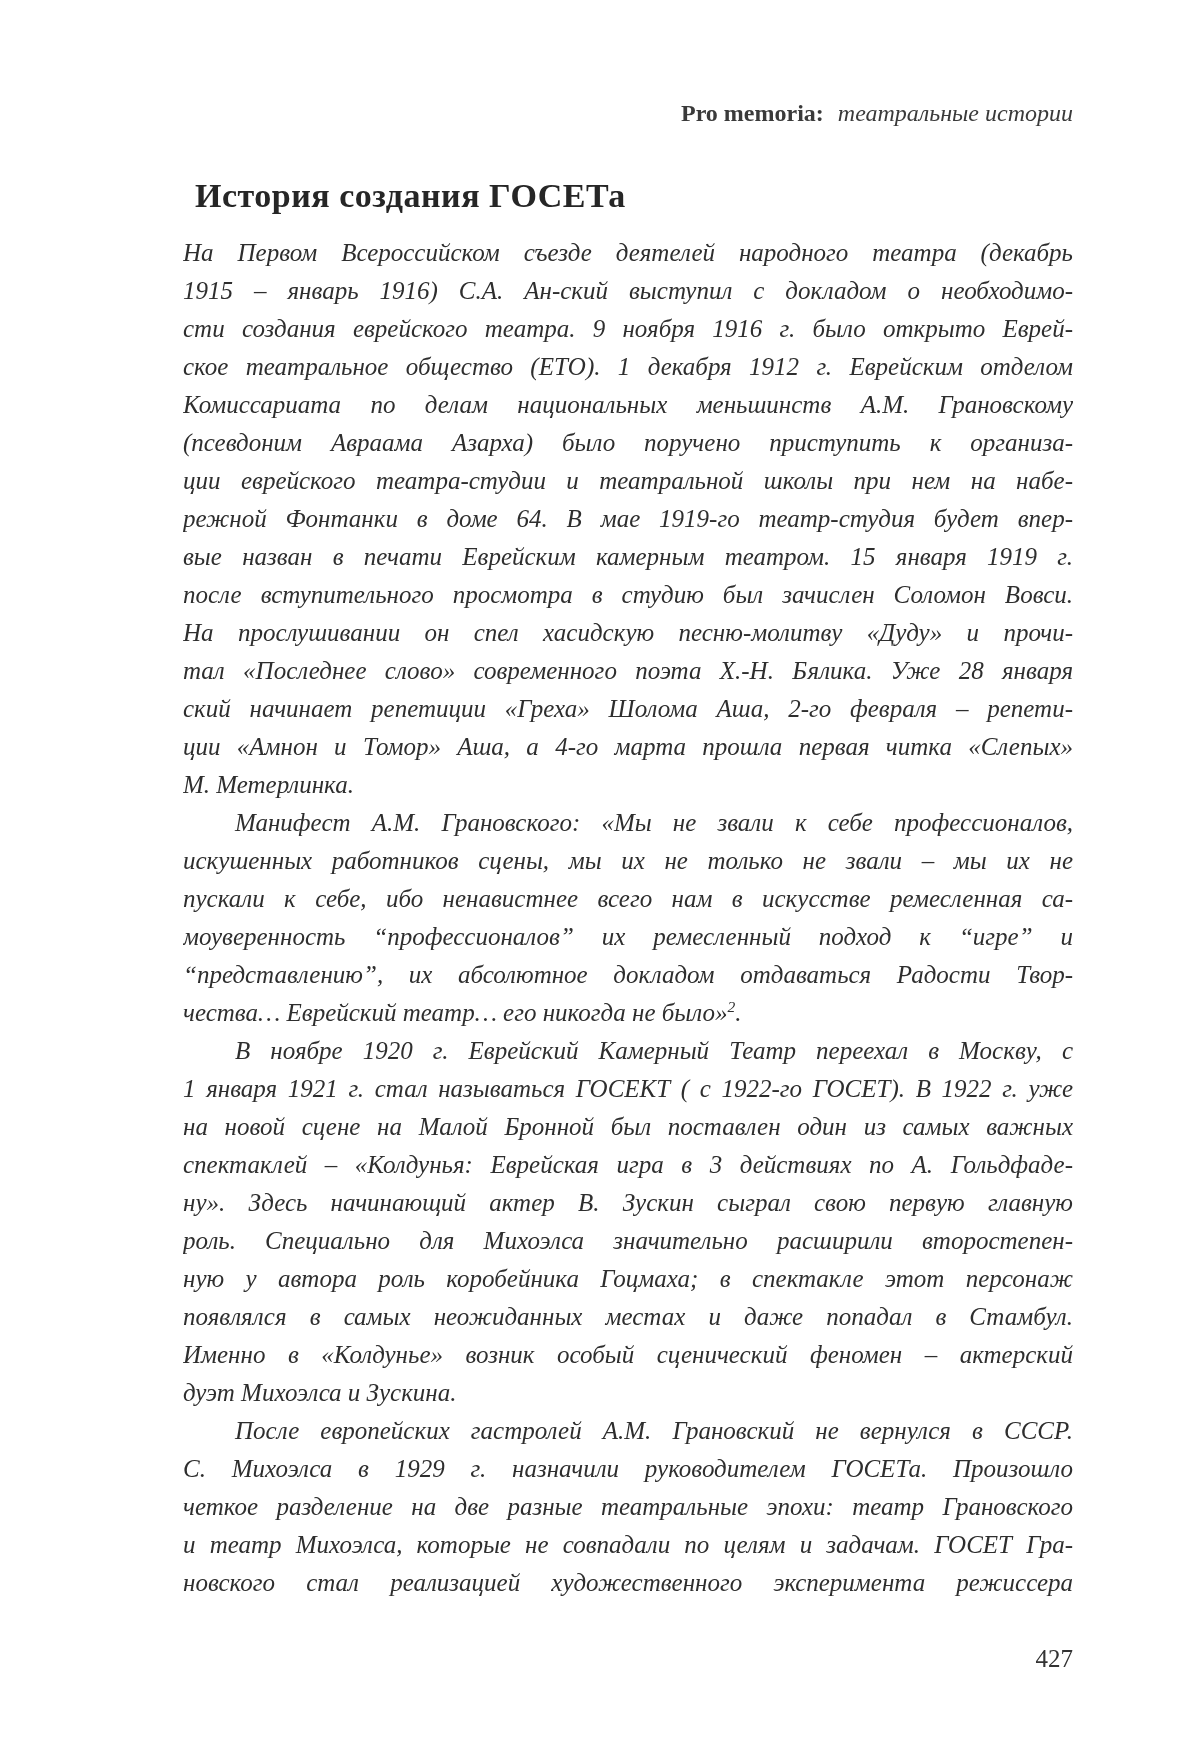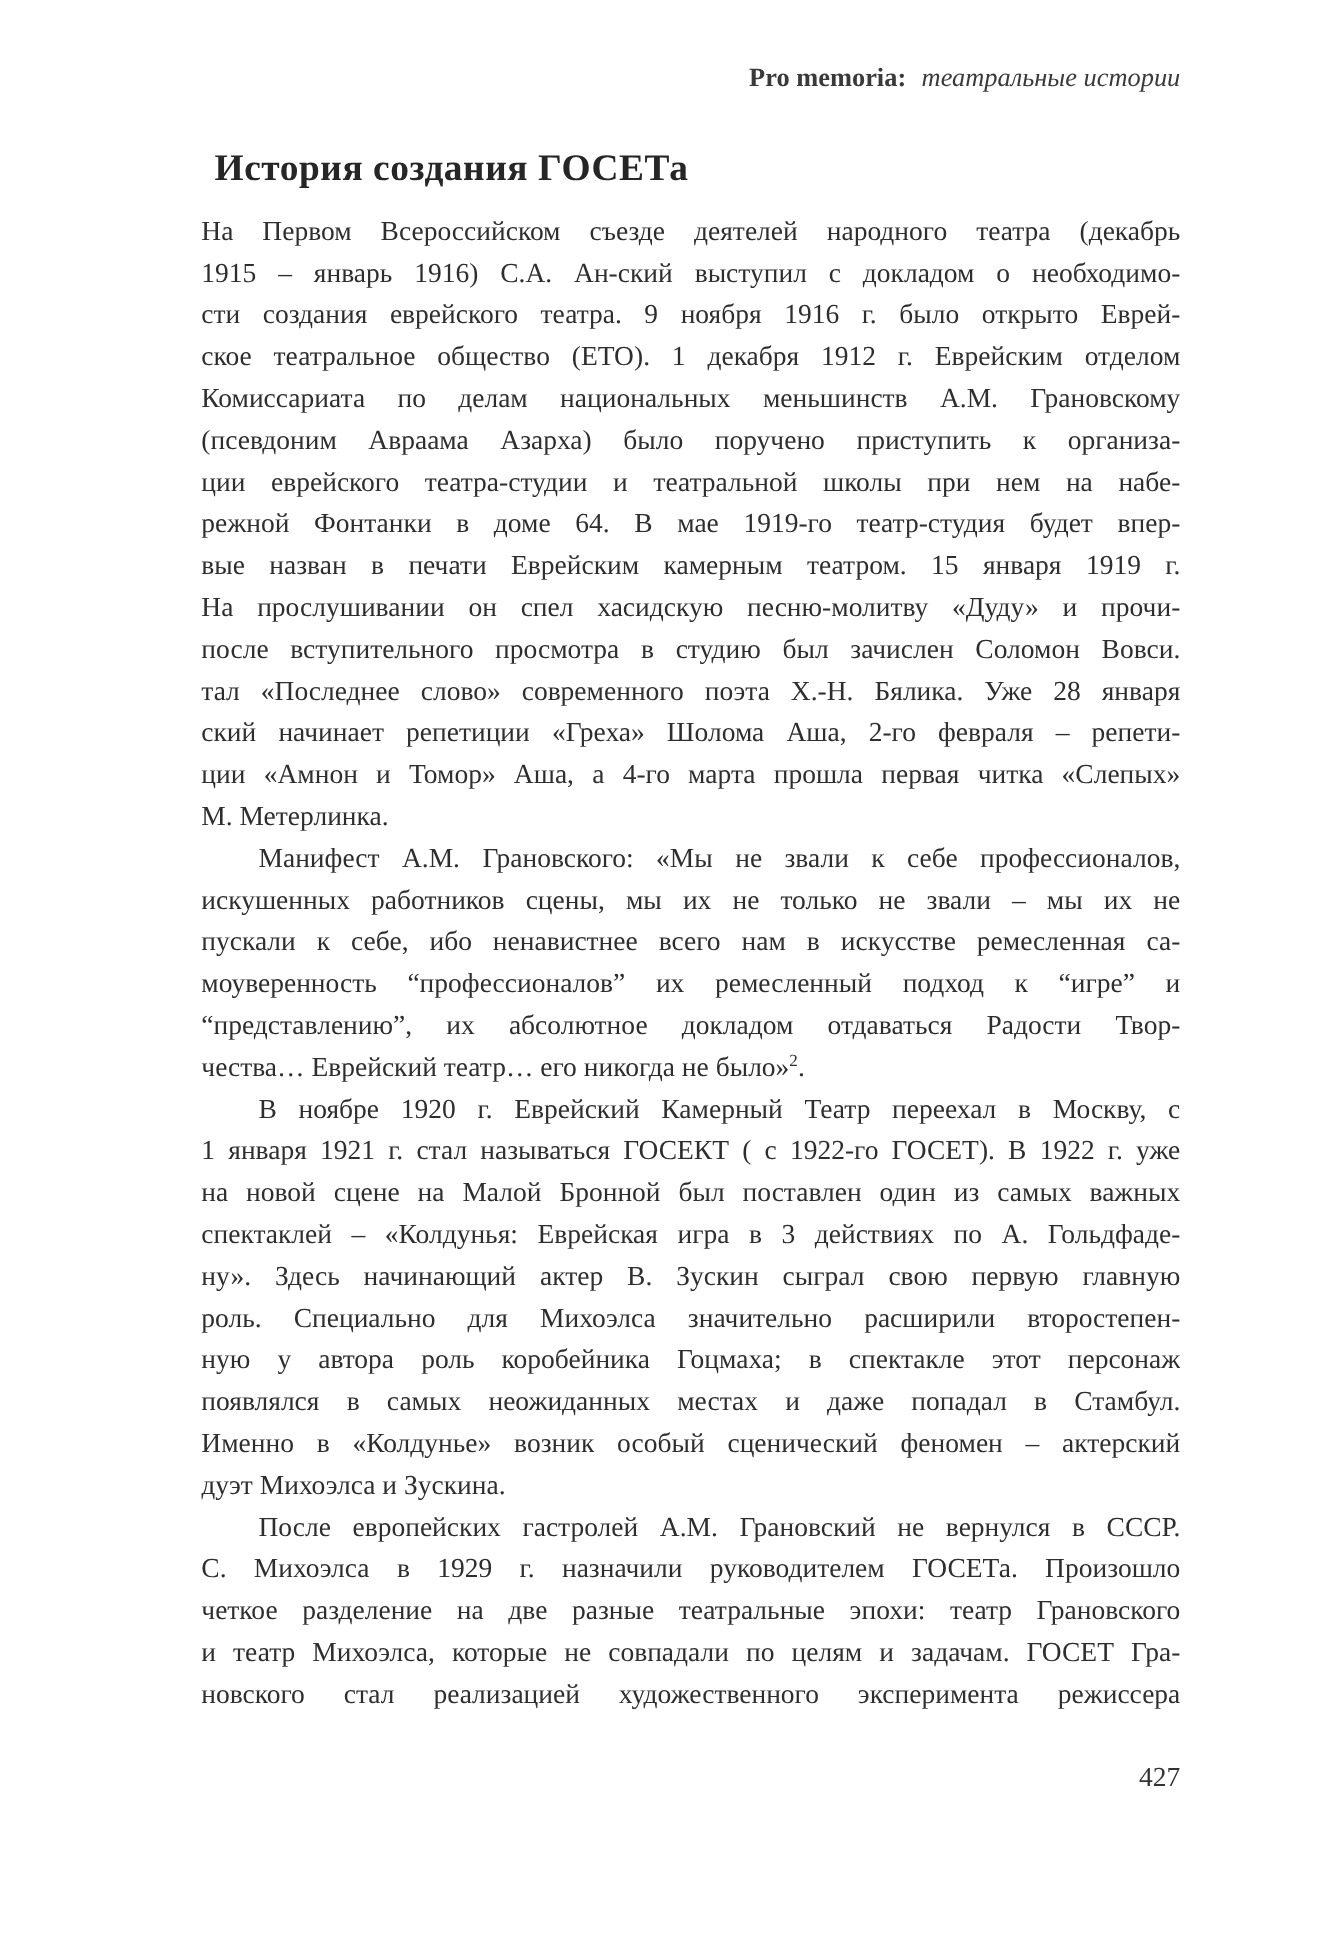--- a/index.html
+++ b/index.html
@@ -16,21 +16,21 @@
     font-family: "Liberation Serif", "DejaVu Serif", serif;
     color: #2e2e2e;
   }
   .content {
     position: absolute;
     left: 183px;
     top: 0;
     width: 890px;
   }
   .running-header {
-    margin-top: 56px;
+    margin-top: 98px;
     text-align: right;
     font-size: 24px;
     line-height: 30px;
     color: #3a3a3a;
   }
   .running-header .rh-bold {
     font-weight: bold;
   }
   .running-header .rh-italic {
     font-style: italic;
@@ -49,20 +49,21 @@
   }
   .paragraph {
     margin: 0;
   }
   .line {
     line-height: 38px;
     white-space: nowrap;
     text-align: justify;
     text-align-last: justify;
     overflow: hidden;
+    font-style: italic;
   }
   .line-last {
     text-align-last: left;
   }
   .line-indent {
     text-indent: 52px;
   }
   sup {
     font-size: 0.62em;
     line-height: 0;
@@ -92,22 +93,22 @@
         <div class="paragraph">
           <div class="line">На Первом Всероссийском съезде деятелей народного театра (декабрь</div>
           <div class="line">1915 – январь 1916) С.А. Ан-ский выступил с докладом о необходимо-</div>
           <div class="line">сти создания еврейского театра. 9 ноября 1916 г. было открыто Еврей-</div>
           <div class="line">ское театральное общество (ЕТО). 1 декабря 1912 г. Еврейским отделом</div>
           <div class="line">Комиссариата по делам национальных меньшинств А.М. Грановскому</div>
           <div class="line">(псевдоним Авраама Азарха) было поручено приступить к организа-</div>
           <div class="line">ции еврейского театра-студии и театральной школы при нем на набе-</div>
           <div class="line">режной Фонтанки в доме 64. В мае 1919-го театр-студия будет впер-</div>
           <div class="line">вые назван в печати Еврейским камерным театром. 15 января 1919 г.</div>
+          <div class="line">после вступительного просмотра в студию был зачислен Соломон Вовси.</div>
           <div class="line">На прослушивании он спел хасидскую песню-молитву «Дуду» и прочи-</div>
-          <div class="line">после вступительного просмотра в студию был зачислен Соломон Вовси.</div>
           <div class="line">тал «Последнее слово» современного поэта Х.-Н. Бялика. Уже 28 января</div>
           <div class="line">ский начинает репетиции «Греха» Шолома Аша, 2-го февраля – репети-</div>
           <div class="line">ции «Амнон и Томор» Аша, а 4-го марта прошла первая читка «Слепых»</div>
           <div class="line line-last">М. Метерлинка.</div>
         </div>
         <div class="paragraph">
           <div class="line line-indent">Манифест А.М. Грановского: «Мы не звали к себе профессионалов,</div>
           <div class="line">искушенных работников сцены, мы их не только не звали – мы их не</div>
           <div class="line">пускали к себе, ибо ненавистнее всего нам в искусстве ремесленная са-</div>
           <div class="line">моуверенность “профессионалов” их ремесленный подход к “игре” и</div>

